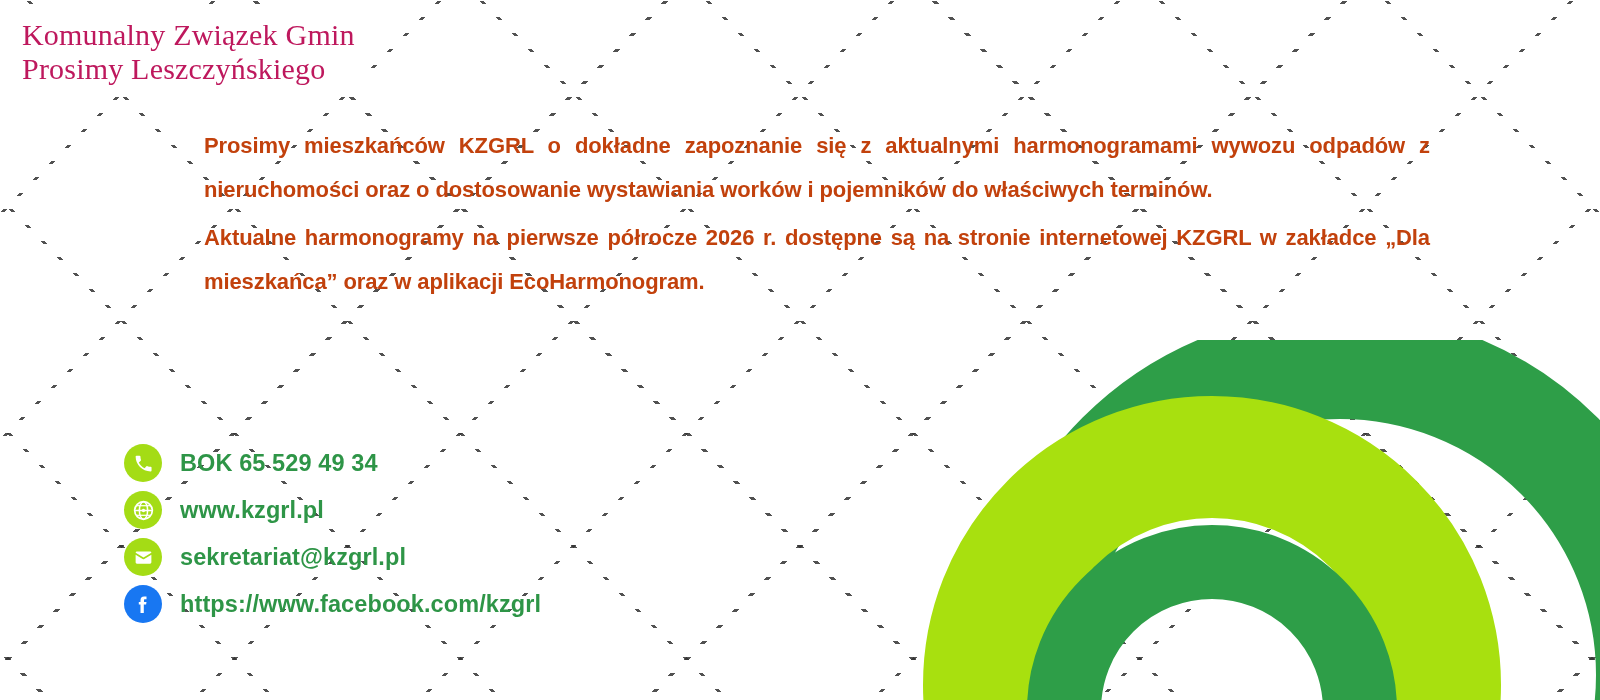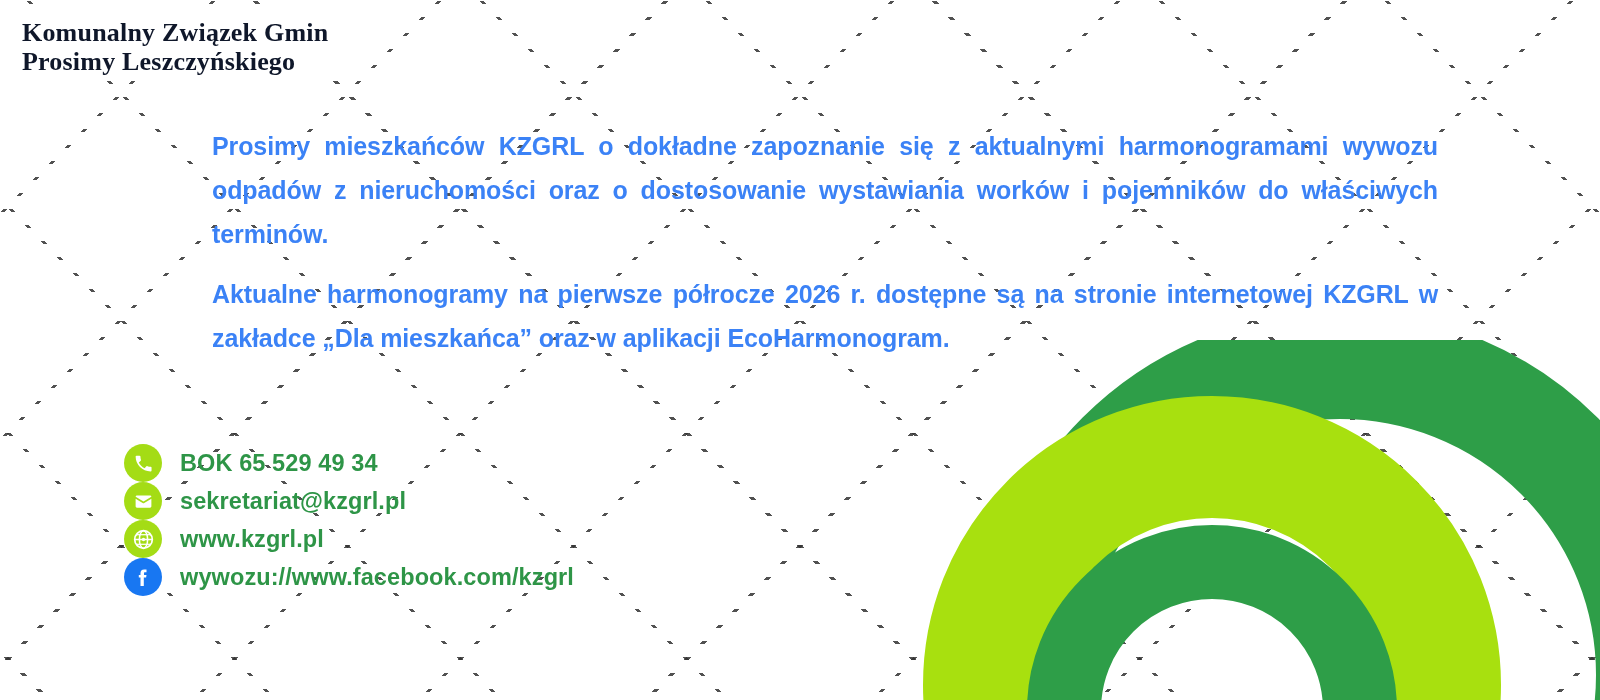--- a/index.html
+++ b/index.html
@@ -60,58 +60,59 @@
     padding: 4px 12px 4px 4px;
   }
   .logo-mark {
     width: 96px;
     height: 86px;
     flex: 0 0 auto;
     position: relative;
   }
   .logo-title {
     font-family: "Liberation Serif", serif;
-    font-weight: 700;
-    font-size: 26px;
+    font-weight: 400;
+    font-size: 30px;
     line-height: 1.12;
-    color: #0f172a;
+    color: #be185d;
     letter-spacing: 0.2px;
     white-space: nowrap;
   }
   .logo-title .l2 { display: block; }
 
   
   .body-copy {
     position: absolute;
-    left: 212px;
+    left: 204px;
     top: 124px;
     width: 1226px;
     z-index: 3;
-    color: #3b82f6;
-    font-size: 25px;
+    color: #c2410c;
+    font-size: 22px;
     font-weight: 700;
     line-height: 44px;
     text-align: justify;
     letter-spacing: -0.1px;
   }
   .body-copy p { margin: 0; }
   .body-copy p.justified {
     text-align: justify;
     text-align-last: left;
   }
-  .body-copy p + p { margin-top: 16px; }
+  .body-copy p + p { margin-top: 4px; }
 
   
   .contacts {
     position: absolute;
     left: 124px;
     top: 444px;
     z-index: 3;
     display: flex;
     flex-direction: column;
+    gap: 9px;
   }
   .contact-row {
     display: flex;
     align-items: center;
     height: 38px;
     gap: 18px;
   }
   .contact-icon {
     width: 38px;
     height: 38px;
@@ -174,46 +175,46 @@
       <span class="contact-icon lime">
         <svg width="21" height="21" viewBox="0 0 24 24" aria-hidden="true">
           <path fill="#ffffff" d="M6.6 10.8c1.4 2.8 3.8 5.1 6.6 6.6l2.2-2.2c.3-.3.7-.4 1.1-.2 1.2.4 2.4.6 3.7.6.6 0 1 .4 1 1V20c0 .6-.4 1-1 1C10.6 21 3 13.4 3 4c0-.6.4-1 1-1h3.5c.6 0 1 .4 1 1 0 1.3.2 2.6.6 3.7.1.4 0 .8-.2 1.1l-2.3 2z"></path>
         </svg>
       </span>
       <span class="contact-text">BOK 65 529 49 34</span>
     </div>
 
     <div class="contact-row">
       <span class="contact-icon lime">
-        <svg width="21" height="21" viewBox="0 0 24 24" aria-hidden="true">
-          <path fill="#ffffff" d="M3 6.5C3 5.7 3.7 5 4.5 5h15c.8 0 1.5.7 1.5 1.5v.2l-9 5.4-9-5.4v-.2z"></path>
-          <path fill="#ffffff" d="M3 8.8v8.7c0 .8.7 1.5 1.5 1.5h15c.8 0 1.5-.7 1.5-1.5V8.8l-8.6 5.1c-.3.2-.6.2-.9 0L3 8.8z"></path>
-        </svg>
-      </span>
-      <span class="contact-text">sekretariat@kzgrl.pl</span>
-    </div>
-
-    <div class="contact-row">
-      <span class="contact-icon lime">
         <svg width="23" height="23" viewBox="0 0 24 24" aria-hidden="true">
           <circle cx="12" cy="12" r="9.2" fill="none" stroke="#ffffff" stroke-width="1.8"></circle>
           <ellipse cx="12" cy="12" rx="4.3" ry="9.2" fill="none" stroke="#ffffff" stroke-width="1.6"></ellipse>
           <line x1="2.8" y1="12" x2="21.2" y2="12" stroke="#ffffff" stroke-width="1.6"></line>
           <line x1="4.2" y1="7" x2="19.8" y2="7" stroke="#ffffff" stroke-width="1.3"></line>
           <line x1="4.2" y1="17" x2="19.8" y2="17" stroke="#ffffff" stroke-width="1.3"></line>
           <circle cx="12" cy="12" r="1.7" fill="#ffffff"></circle>
         </svg>
       </span>
       <span class="contact-text">www.kzgrl.pl</span>
     </div>
 
     <div class="contact-row">
+      <span class="contact-icon lime">
+        <svg width="21" height="21" viewBox="0 0 24 24" aria-hidden="true">
+          <path fill="#ffffff" d="M3 6.5C3 5.7 3.7 5 4.5 5h15c.8 0 1.5.7 1.5 1.5v.2l-9 5.4-9-5.4v-.2z"></path>
+          <path fill="#ffffff" d="M3 8.8v8.7c0 .8.7 1.5 1.5 1.5h15c.8 0 1.5-.7 1.5-1.5V8.8l-8.6 5.1c-.3.2-.6.2-.9 0L3 8.8z"></path>
+        </svg>
+      </span>
+      <span class="contact-text">sekretariat@kzgrl.pl</span>
+    </div>
+
+    <div class="contact-row">
       <span class="contact-icon fb">
         <svg width="24" height="24" viewBox="0 0 24 24" aria-hidden="true">
           <path fill="#ffffff" d="M15.1 12.6h-2.3V21h-3.3v-8.4H7.8V9.9h1.7V8.2c0-2.3 1-3.7 3.7-3.7h2.3v2.7h-1.4c-1 0-1.1.4-1.1 1.1v1.6h2.5l-.4 2.7z"></path>
         </svg>
       </span>
-      <span class="contact-text">wywozu://www.facebook.com/kzgrl</span>
+      <span class="contact-text">https://www.facebook.com/kzgrl</span>
     </div>
 
   </div>
 
 </div>
 
 </body></html>

